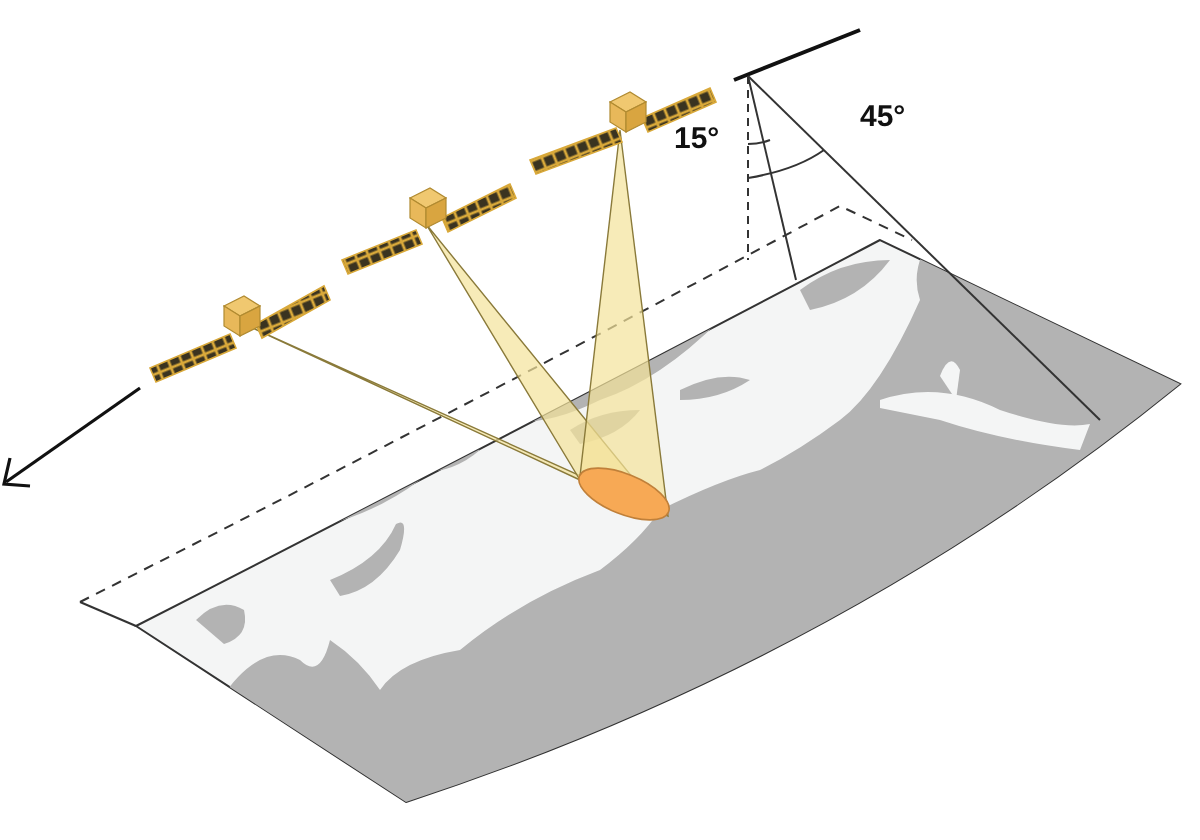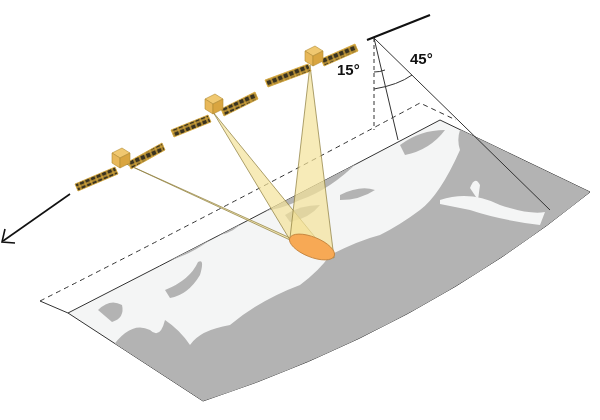--- a/index.html
+++ b/index.html
@@ -86,13 +86,13 @@
   </g>
 
   <g>
     <line x1="70" y1="194" x2="3" y2="241" stroke="#111" stroke-width="1.6"></line>
     <polyline points="5,229 2,242 15,243" fill="none" stroke="#111" stroke-width="1.6"></polyline>
   </g>
 </svg>
 </div>
 
 <div class="label" style="left:337px; top:61px;">15°</div>
-<div class="label" style="left:410px; top:50px;text-align:center;">45°</div>
+<div class="label" style="left:430px; top:50px;text-align:center;">45°</div>
 
 </body></html>

